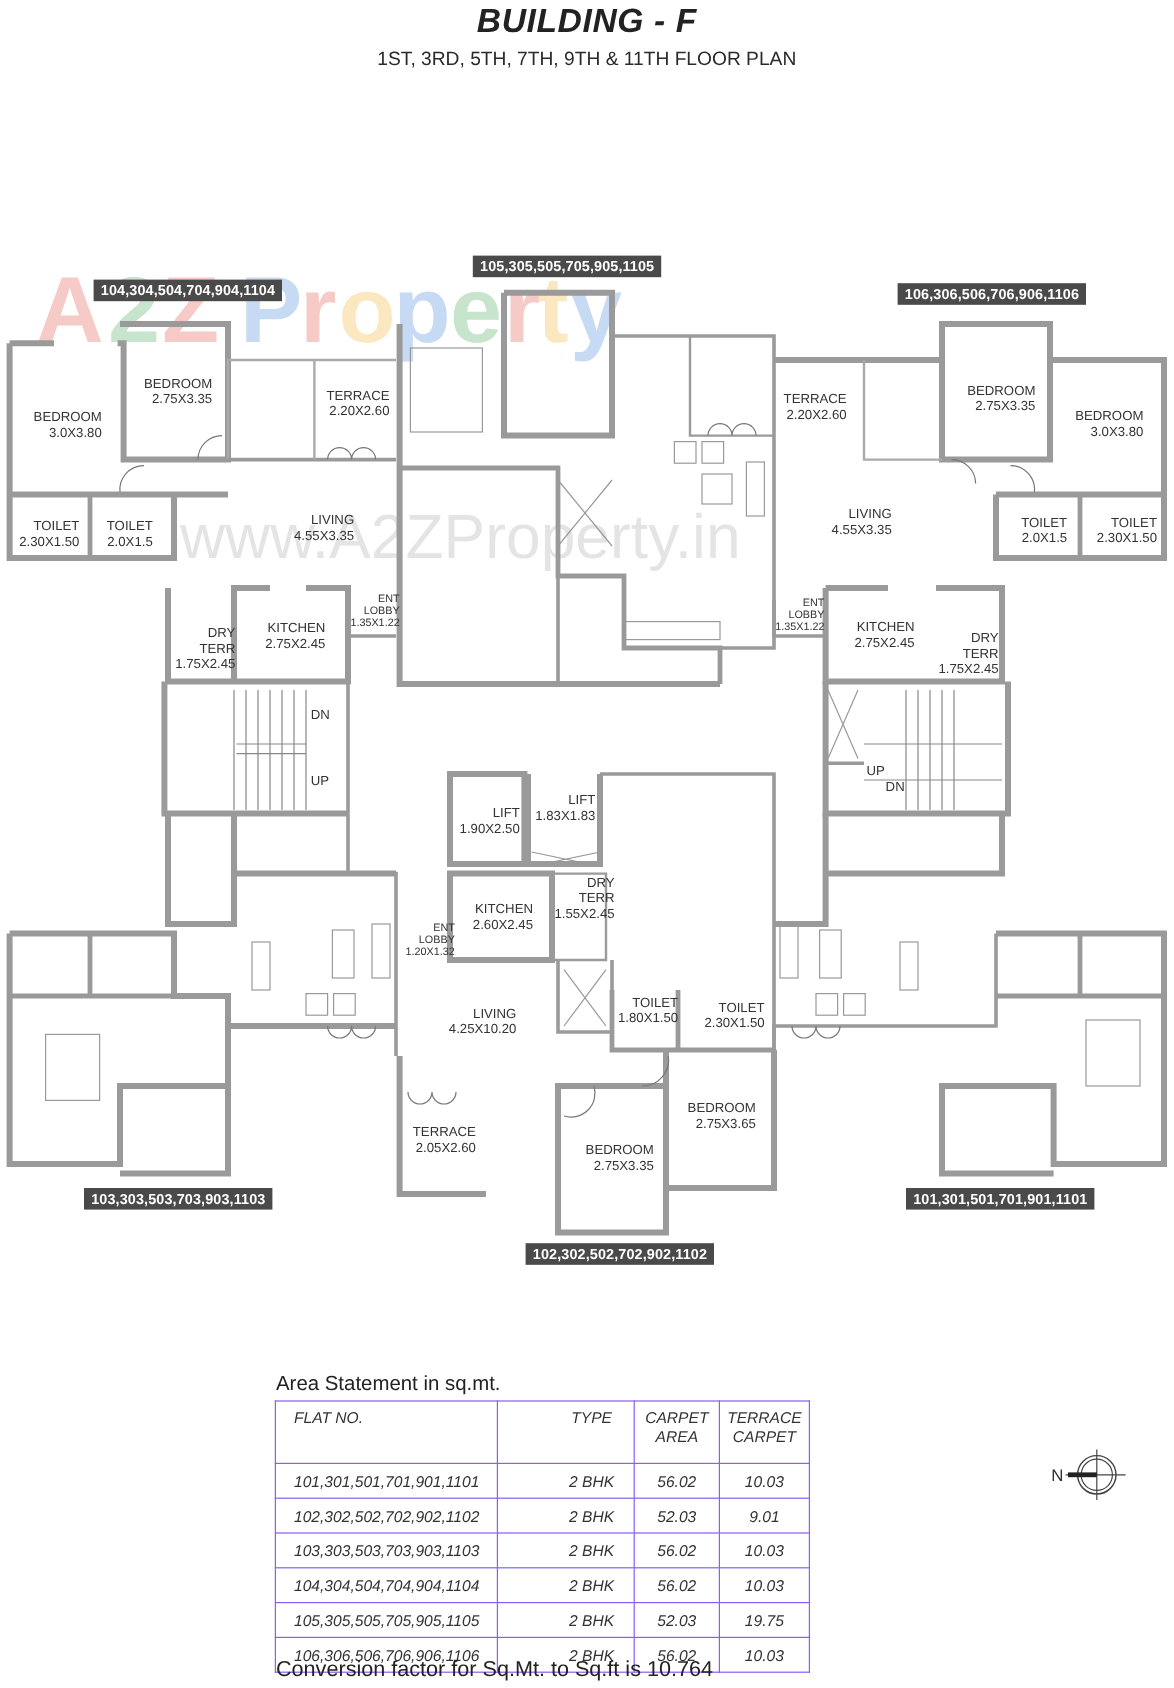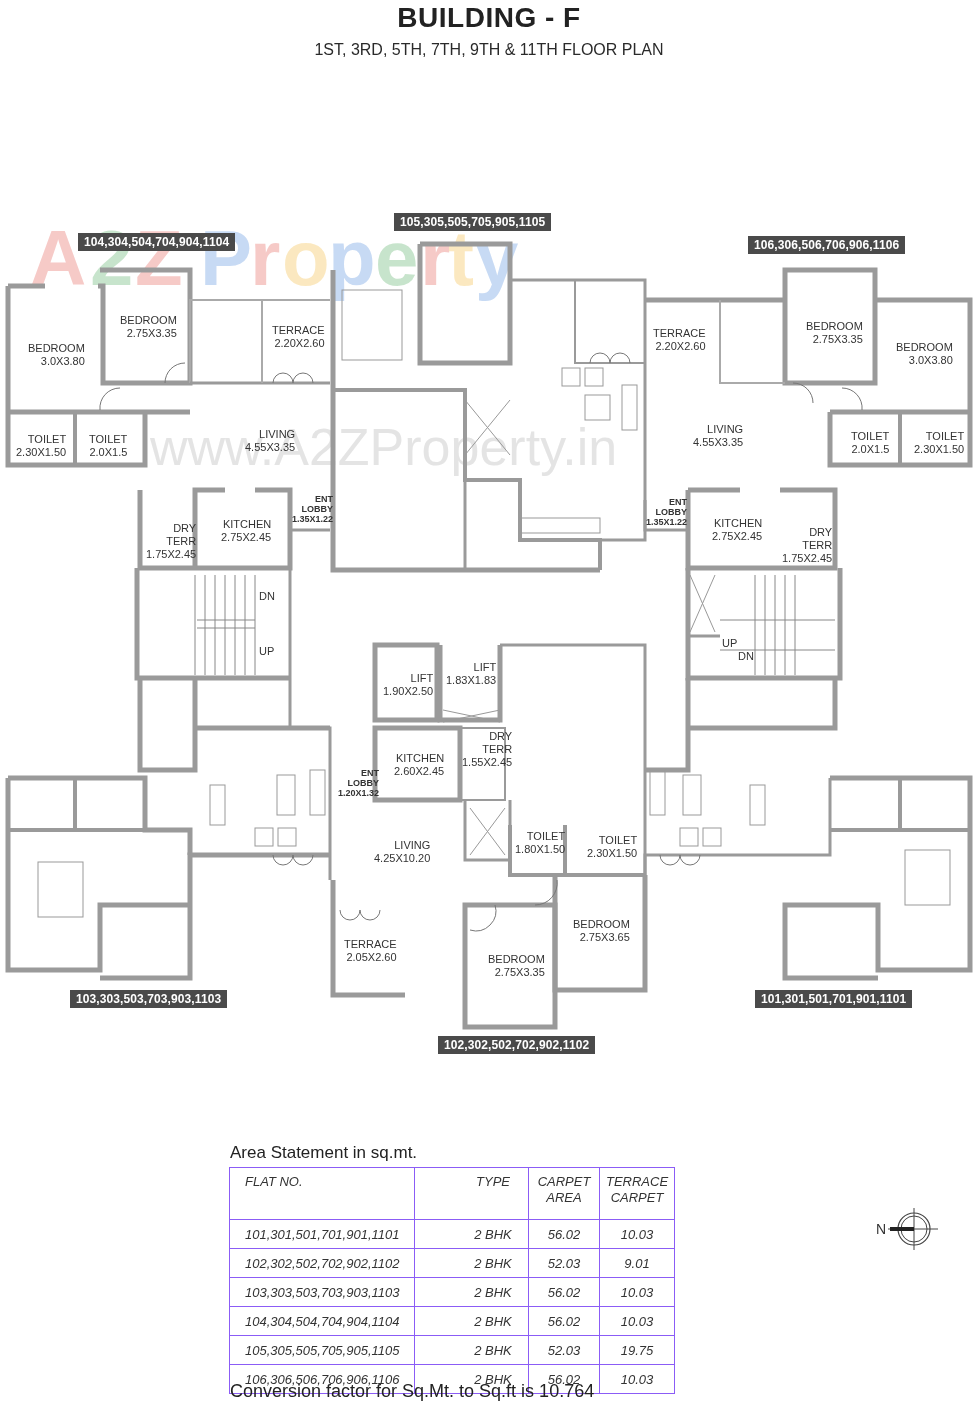--- a/index.html
+++ b/index.html
@@ -1,22 +1,22 @@
 <!DOCTYPE html>
 <html><head>
 <meta charset="utf-8">
 <style>
   html,body{margin:0;padding:0;background:#ffffff;}
   body{width:978px;height:1407px;position:relative;overflow:hidden;font-family:"Liberation Sans",sans-serif;color:#2a2a2a;}
-  .title{position:absolute;left:0;width:978px;top:2px;text-align:center;font-size:28px;font-weight:bold;letter-spacing:0.5px;color:#222;}
+  .title{position:absolute;left:0;width:978px;top:2px;text-align:center;font-size:28px;font-weight:bold;letter-spacing:0.5px;color:#222;font-style:italic;}
   .subtitle{position:absolute;left:0;width:978px;top:41px;text-align:center;font-size:16px;color:#2a2a2a;}
   .plan{position:absolute;left:0;top:0;width:978px;height:1100px;}
   .label-chip{position:absolute;background:#4a4a4a;color:#fff;font-size:12px;font-weight:bold;padding:2px 6px;white-space:nowrap;letter-spacing:0.1px;}
   .room{position:absolute;text-align:right;font-size:11px;line-height:13px;color:#333;white-space:nowrap;}
-  .room.small{font-size:9px;line-height:10px;font-weight:bold;}
+  .room.small{font-size:9px;line-height:10px;}
   .table-title{position:absolute;left:230px;top:1143px;font-size:17px;color:#222;text-align:right;}
   table.area{position:absolute;left:229px;top:1167px;border-collapse:collapse;font-size:13px;color:#333;}
   table.area th,table.area td{border:1px solid #8b5cf6;font-weight:normal;text-align:center;font-style:italic;}
   table.area th{height:44px;vertical-align:top;padding-top:6px;line-height:16px;}
   table.area td{height:26px;}
   table.area .c0{width:168px;text-align:left;padding-left:15px;}
   table.area .c1{width:68px;padding-left:44px;}
   table.area .c2{width:68px;}
   table.area .c3{width:72px;}
   .conv{position:absolute;left:230px;top:1381px;font-size:18px;color:#222;}

